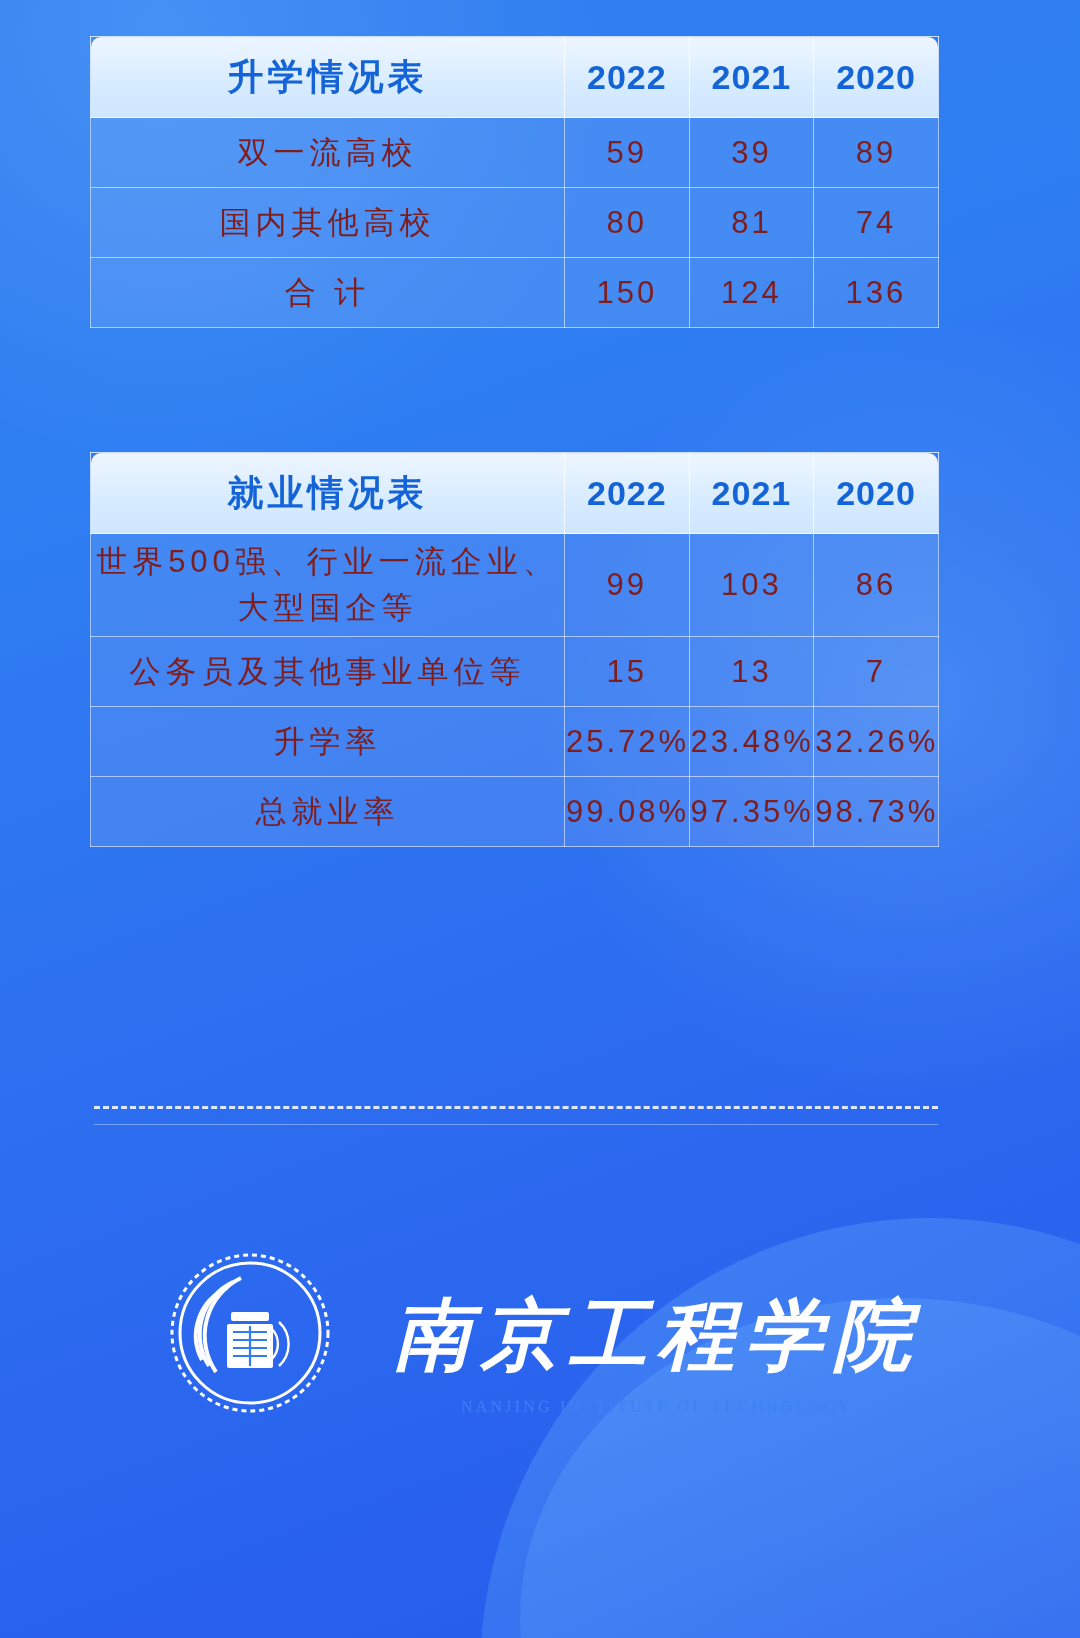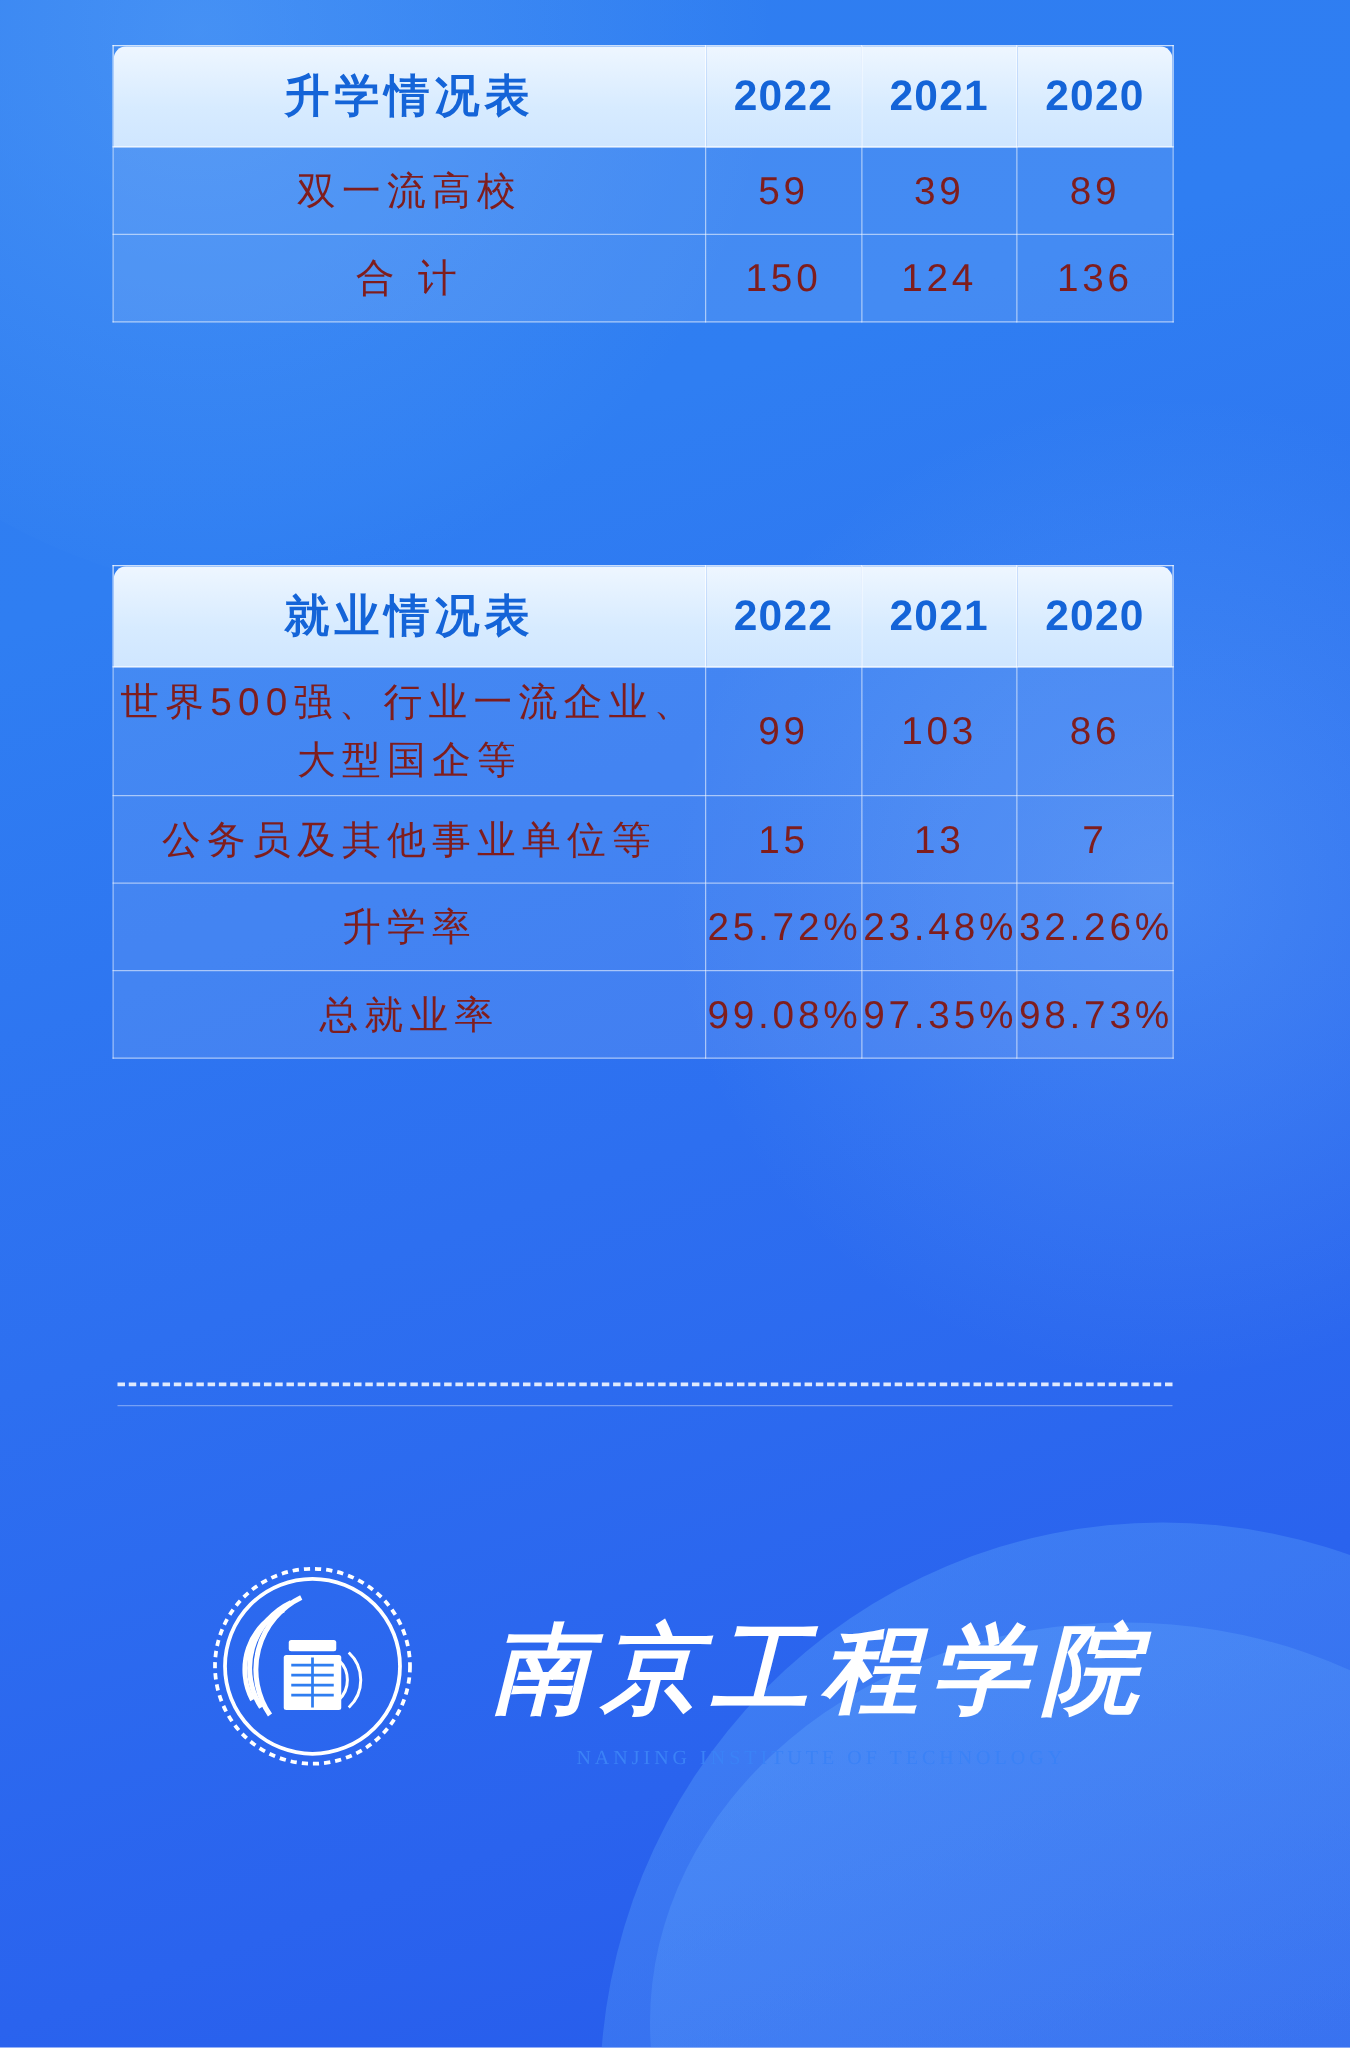--- a/index.html
+++ b/index.html
@@ -214,20 +214,26 @@
           <th class="head-year">2021</th>
           <th class="head-year last">2020</th>
         </tr>
       </thead>
       <tbody>
         <tr>
           <td class="cell-label">双一流高校</td>
           <td class="cell-value">59</td>
           <td class="cell-value">39</td>
           <td class="cell-value">89</td>
+        </tr>
+        <tr>
+          <td class="cell-label">国内其他高校</td>
+          <td class="cell-value">80</td>
+          <td class="cell-value">81</td>
+          <td class="cell-value">74</td>
         </tr>
         <tr>
           <td class="cell-label">合 计</td>
           <td class="cell-value">150</td>
           <td class="cell-value">124</td>
           <td class="cell-value">136</td>
         </tr>
       </tbody>
     </table>
   </div>

